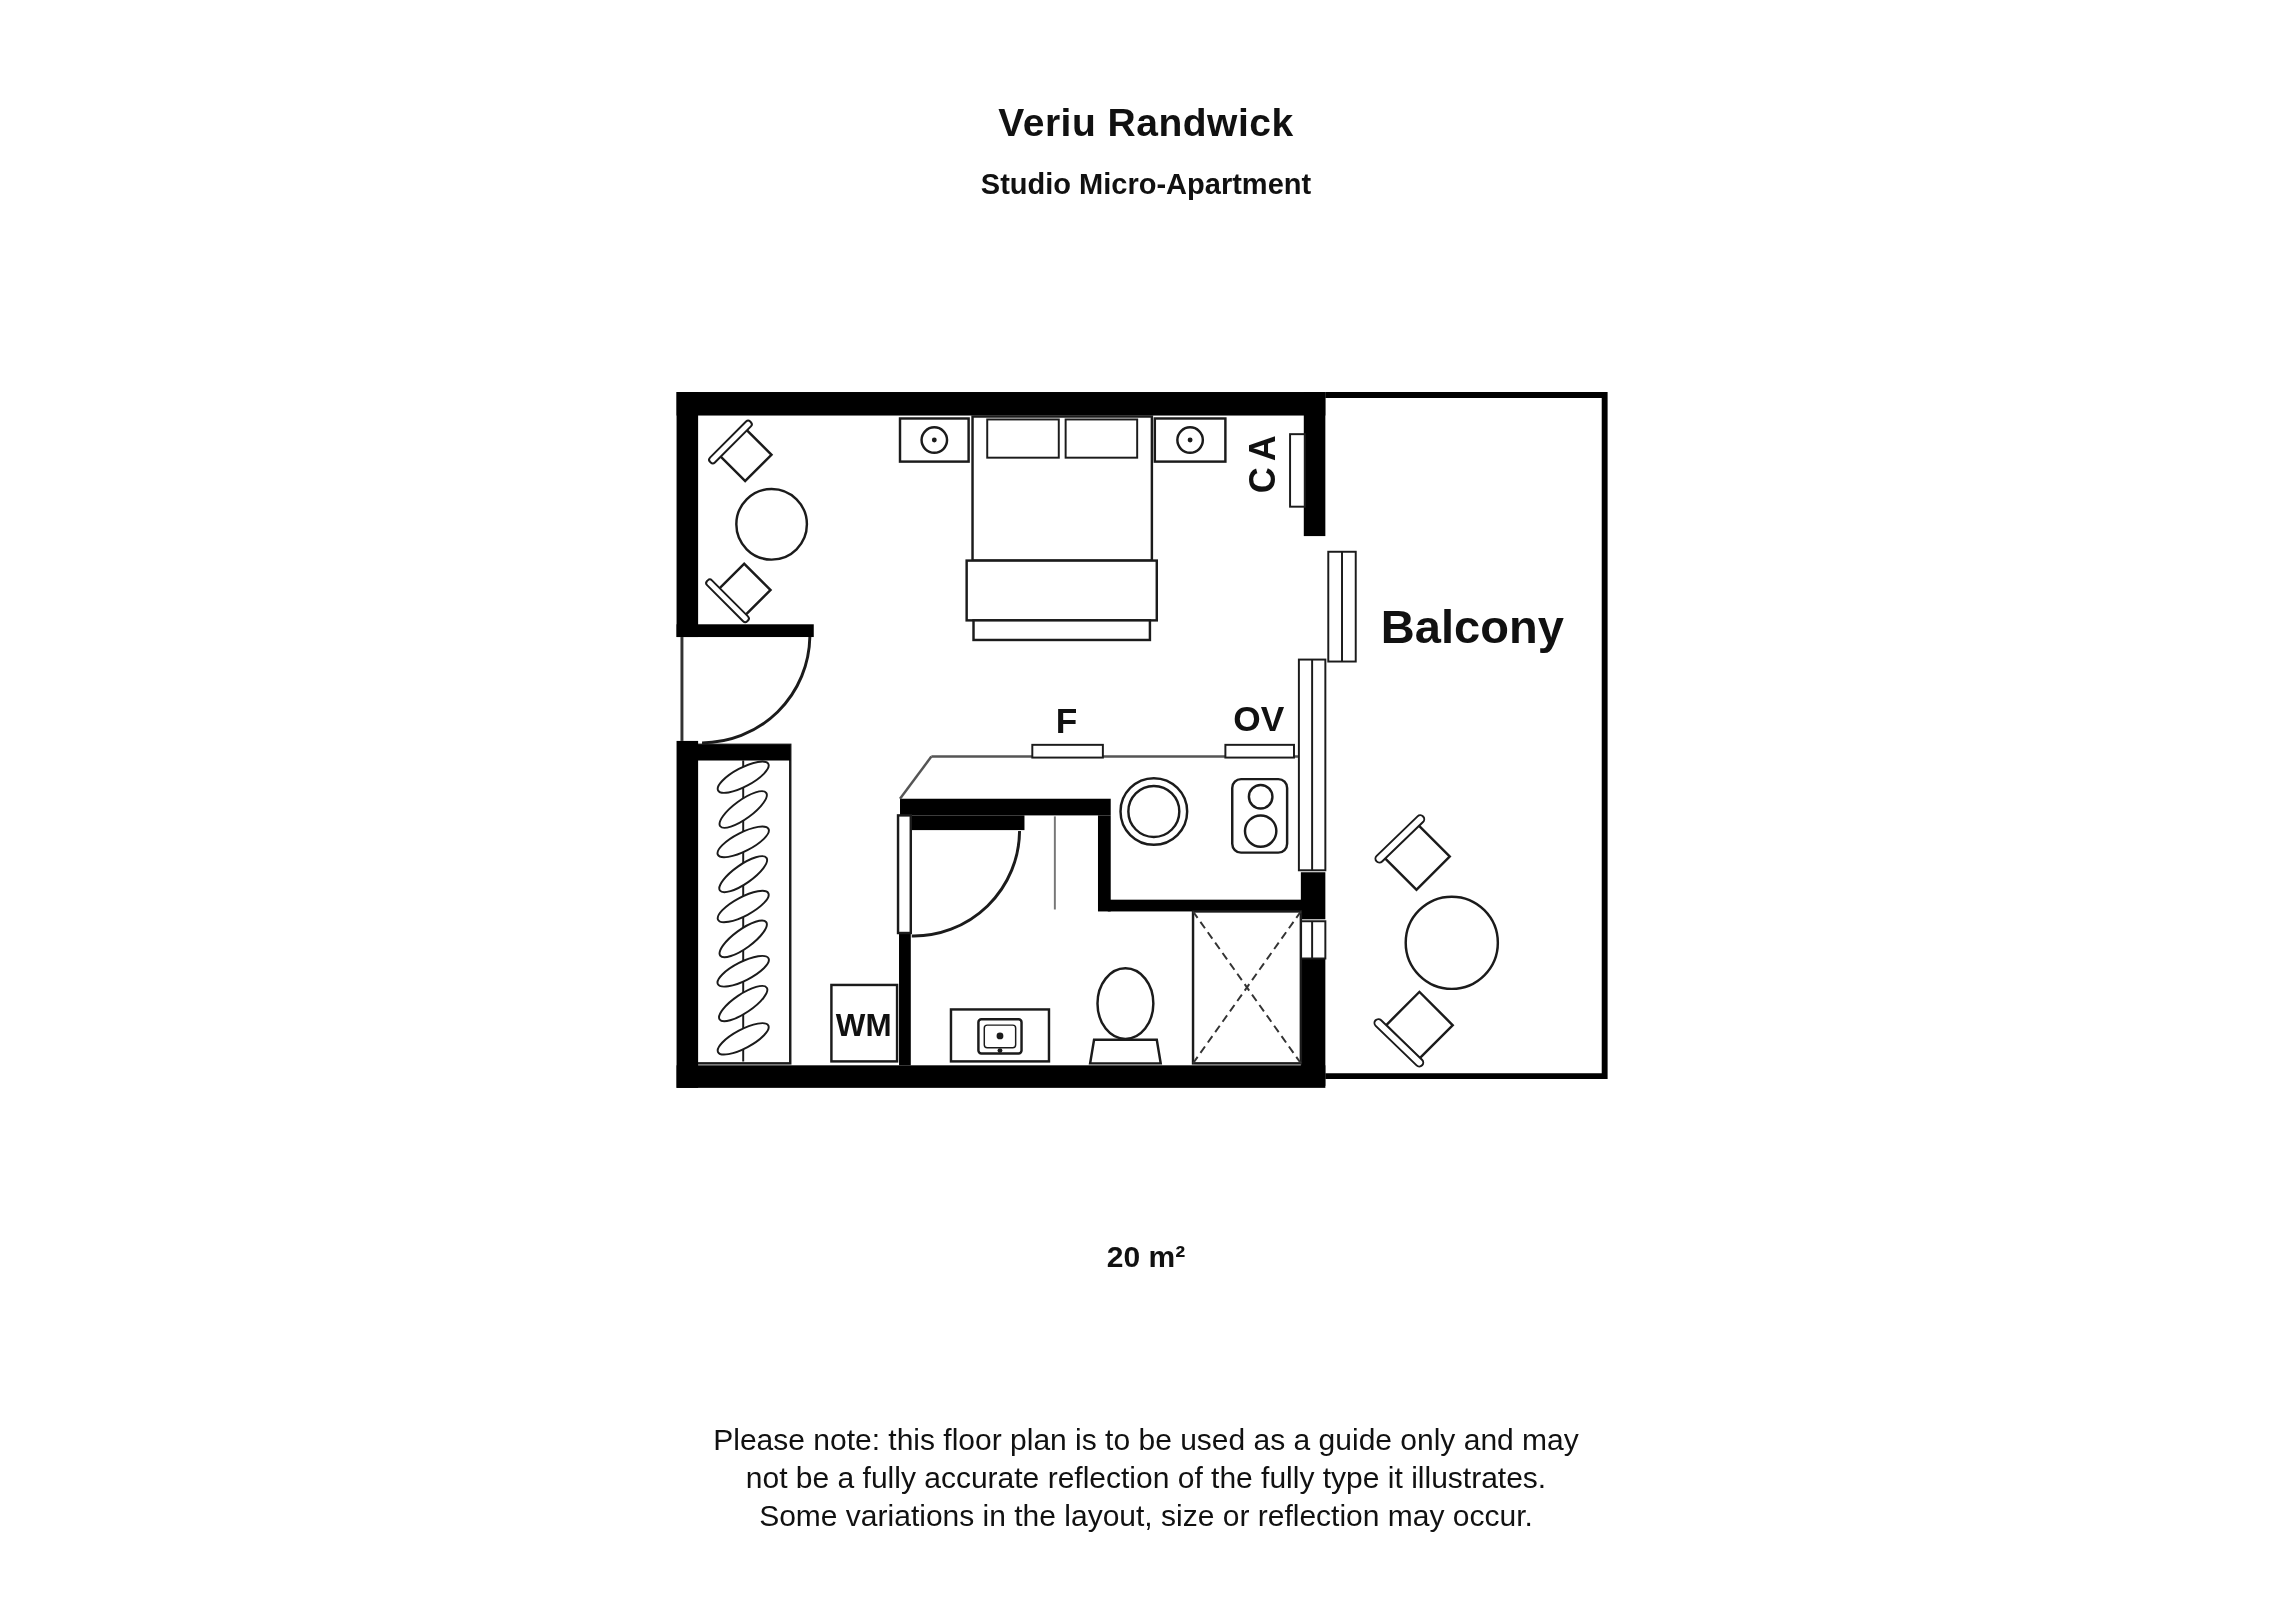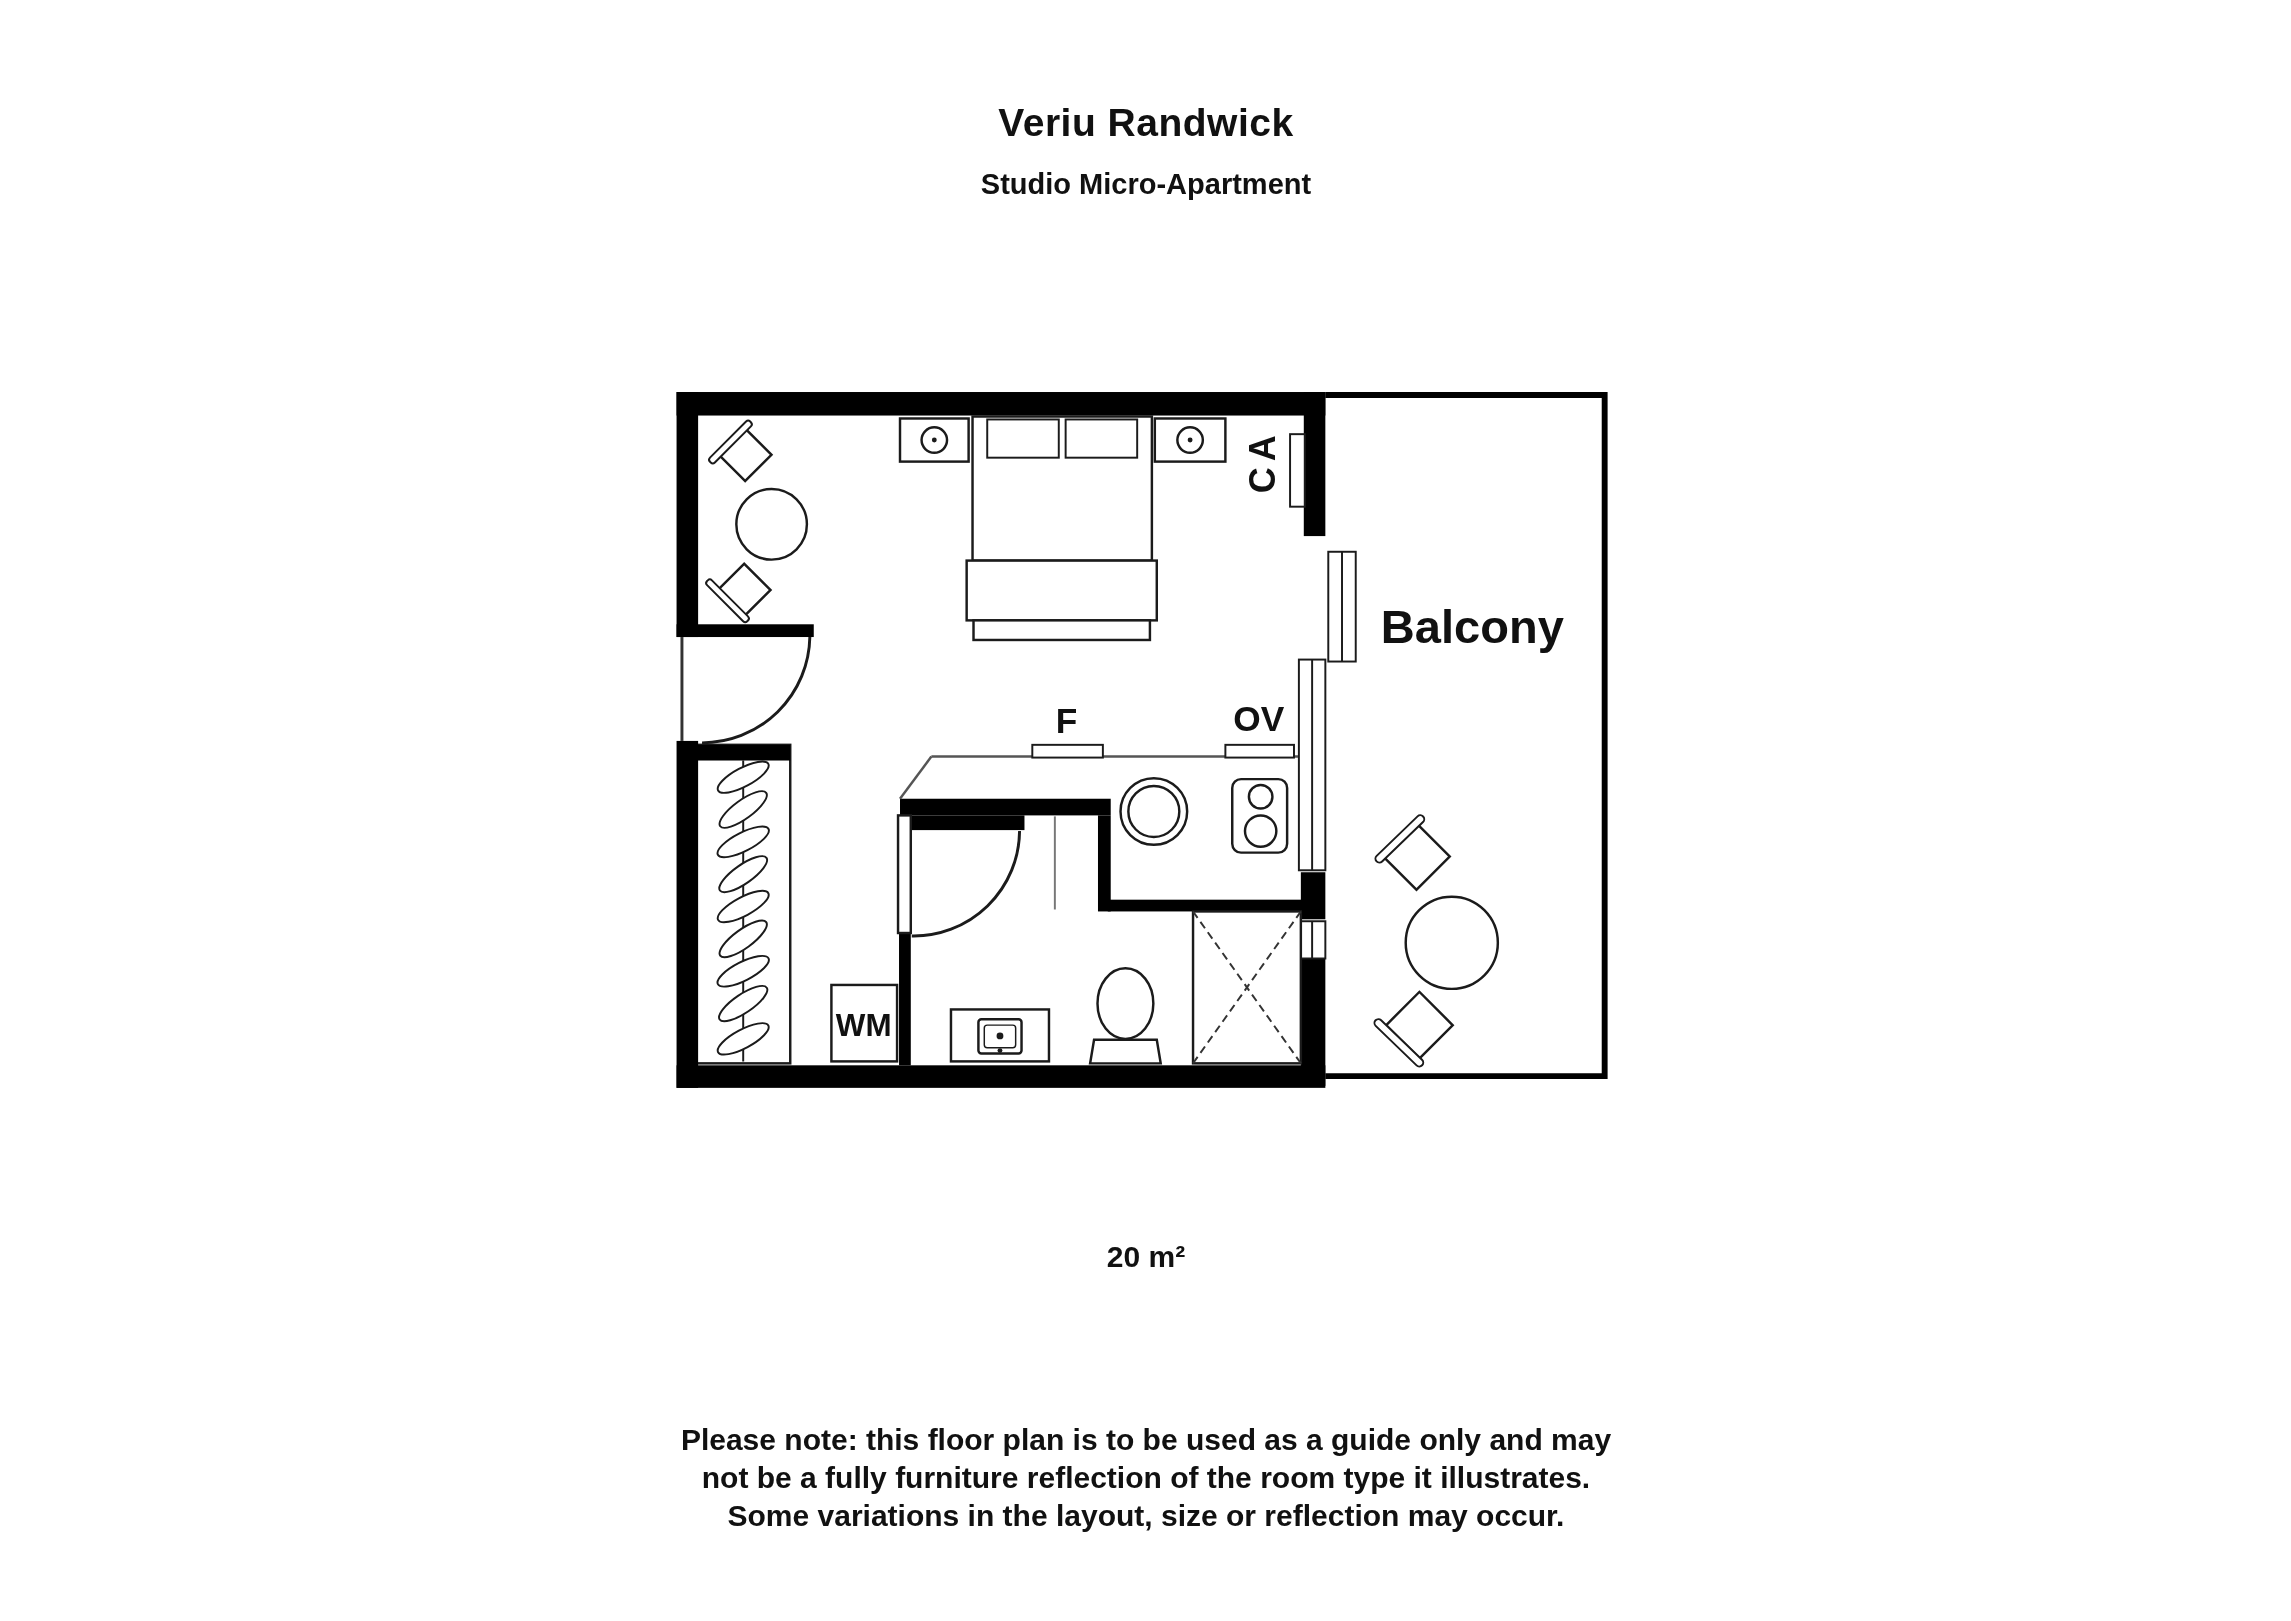--- a/index.html
+++ b/index.html
@@ -5,21 +5,21 @@
   html,body{margin:0;padding:0;background:#ffffff;}
   .page{
     position:relative;width:2292px;height:1621px;background:#ffffff;overflow:hidden;
     font-family:"Liberation Sans",sans-serif;color:#111;
   }
   .abs{position:absolute;}
   .ctr{left:0;width:2292px;text-align:center;}
   .title{top:101px;font-size:39px;font-weight:bold;letter-spacing:0.5px;}
   .subtitle{top:168px;font-size:29px;font-weight:bold;}
   .area{top:1240px;font-size:30px;font-weight:bold;}
-  .disclaimer{top:1421px;font-size:30px;font-weight:bold;line-height:38px;}
+  .disclaimer{top:1421px;font-size:30px;font-weight:normal;line-height:38px;}
   .planSvg{left:0;top:0;width:2292px;height:1621px;}
   .lbl{font-family:"Liberation Sans",sans-serif;font-weight:bold;fill:#111;}
   .wall{fill:#000;}
   .furn{fill:#fff;stroke:#1b1b1b;stroke-width:2.5;}
   .furn2{fill:#fff;stroke:#1b1b1b;stroke-width:2;}
   .ln{stroke:#555;stroke-width:2.5;fill:none;}
   .arc{stroke:#1b1b1b;stroke-width:3;fill:none;}
   .dot{fill:#1b1b1b;stroke:none;}
   
   .vlabel{top:432px;left:1241px;width:45px;font-size:36px;font-weight:bold;text-align:center;}
@@ -163,18 +163,18 @@
 
   <div class="abs vlabel">
       <span>A</span>
       <span>C</span>
     </div>
 
   <div class="abs ctr area">20 m²</div>
 
   <div class="abs ctr disclaimer">
     <div>Please note: this floor plan is to be used as a guide only and may</div>
-    <div>not be a fully furniture reflection of the room type it illustrates.</div>
+    <div>not be a fully accurate reflection of the fully type it illustrates.</div>
     <div>Some variations in the layout, size or reflection may occur.</div>
   </div>
 
 </div>
 
 
 </body></html>

